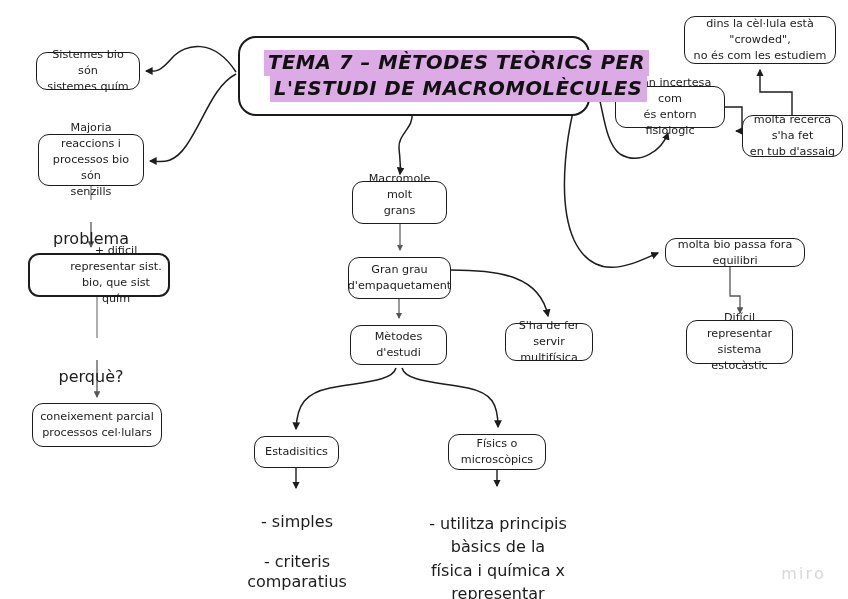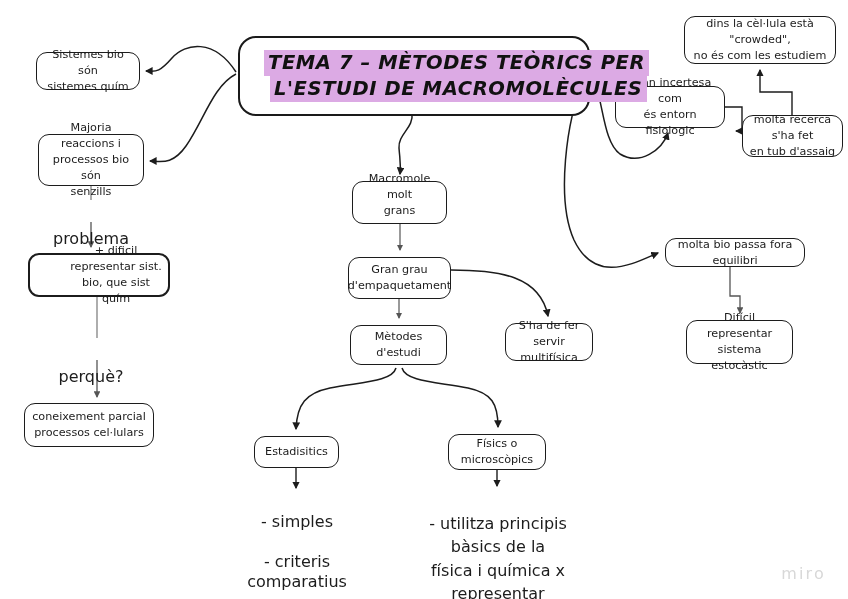--- a/index.html
+++ b/index.html
@@ -160,21 +160,21 @@
     <span class="node-text">Majoria reaccions i
 processos bio són
 senzills</span>
   </div>
 
   <div class="node thick" style="left:28px; top:253px; width:142px; height:44px;padding-left:40px;">
     <span class="node-text">+ dificil representar sist.
 bio, que sist quím</span>
   </div>
 
-  <div class="node" style="left:24px; top:403px; width:130px; height:44px;">
+  <div class="node" style="left:32px; top:403px; width:130px; height:44px;">
     <span class="node-text">coneixement parcial
 processos cel·lulars</span>
   </div>
 
   <div class="node" style="left:352px; top:181px; width:95px; height:43px;align-items:flex-end;">
     <span class="node-text">Macromole molt
 grans</span>
   </div>
 
   <div class="node" style="left:348px; top:257px; width:103px; height:42px;">

